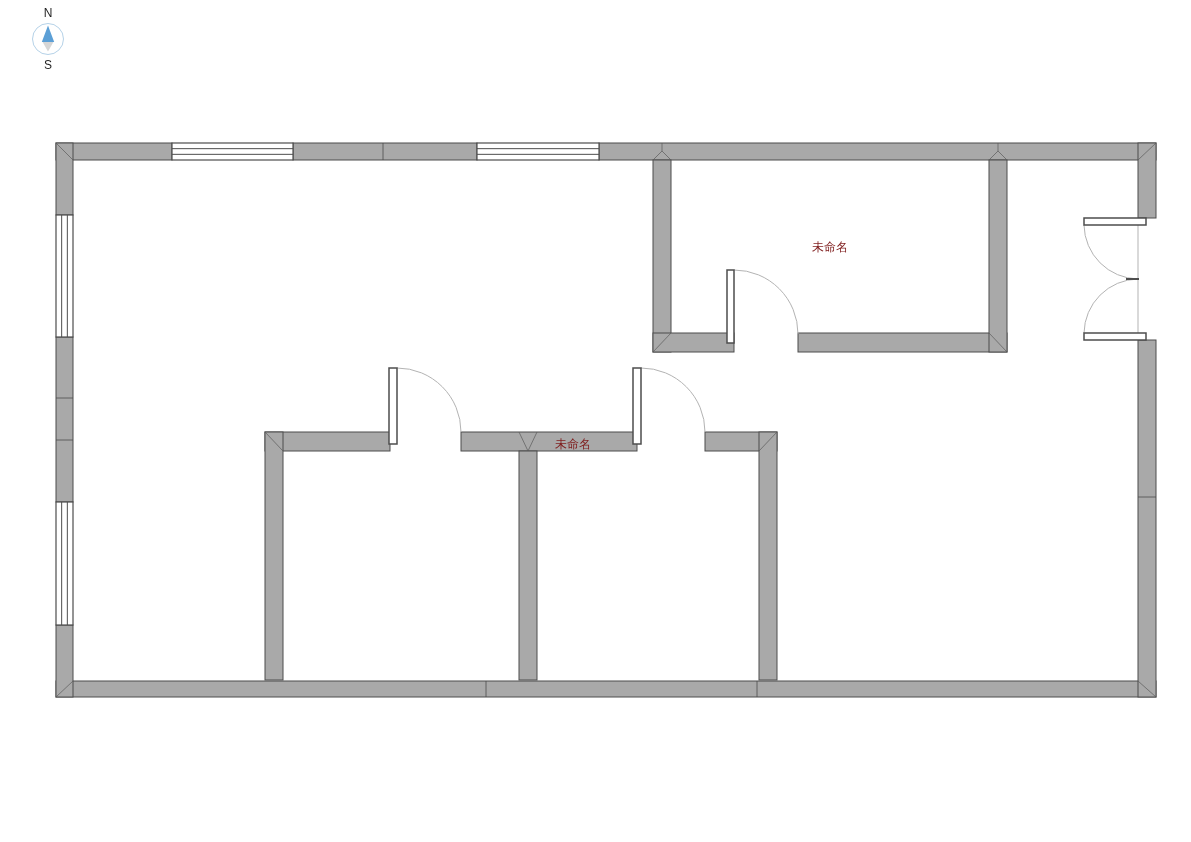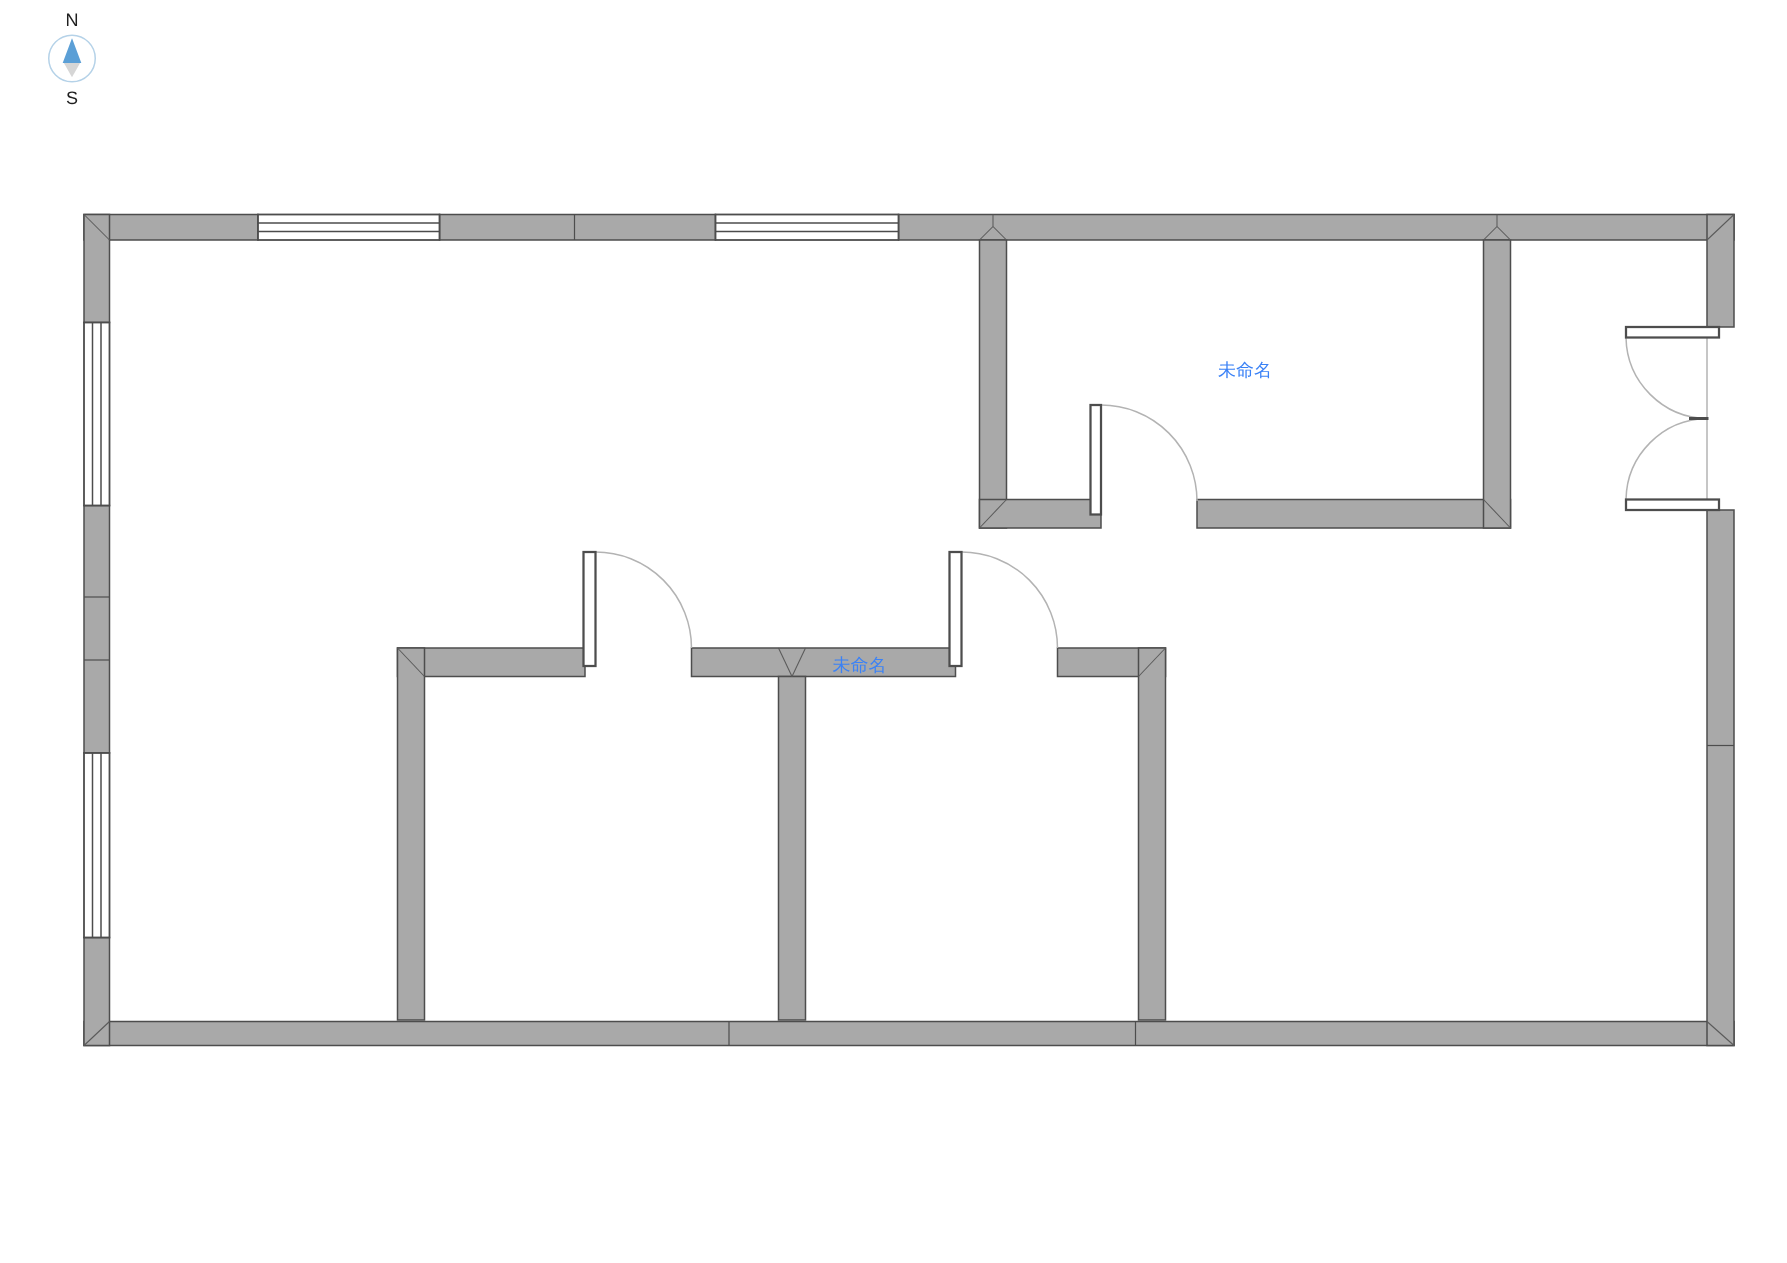--- a/index.html
+++ b/index.html
@@ -35,21 +35,21 @@
     user-select: none;
   }
   .compass-rose {
     display: block;
     margin: 2px auto;
   }
   .room-label {
     position: absolute;
     transform: translate(-50%, -50%);
     font-size: 12px;
-    color: #3b82f6;
+    color: #7f1d1d;
     white-space: nowrap;
     z-index: 2;
     user-select: none;
     font-family: Liberation Serif, serif;
   }
 </style>
 </head>
 <body>
 
 <div class="stage">

